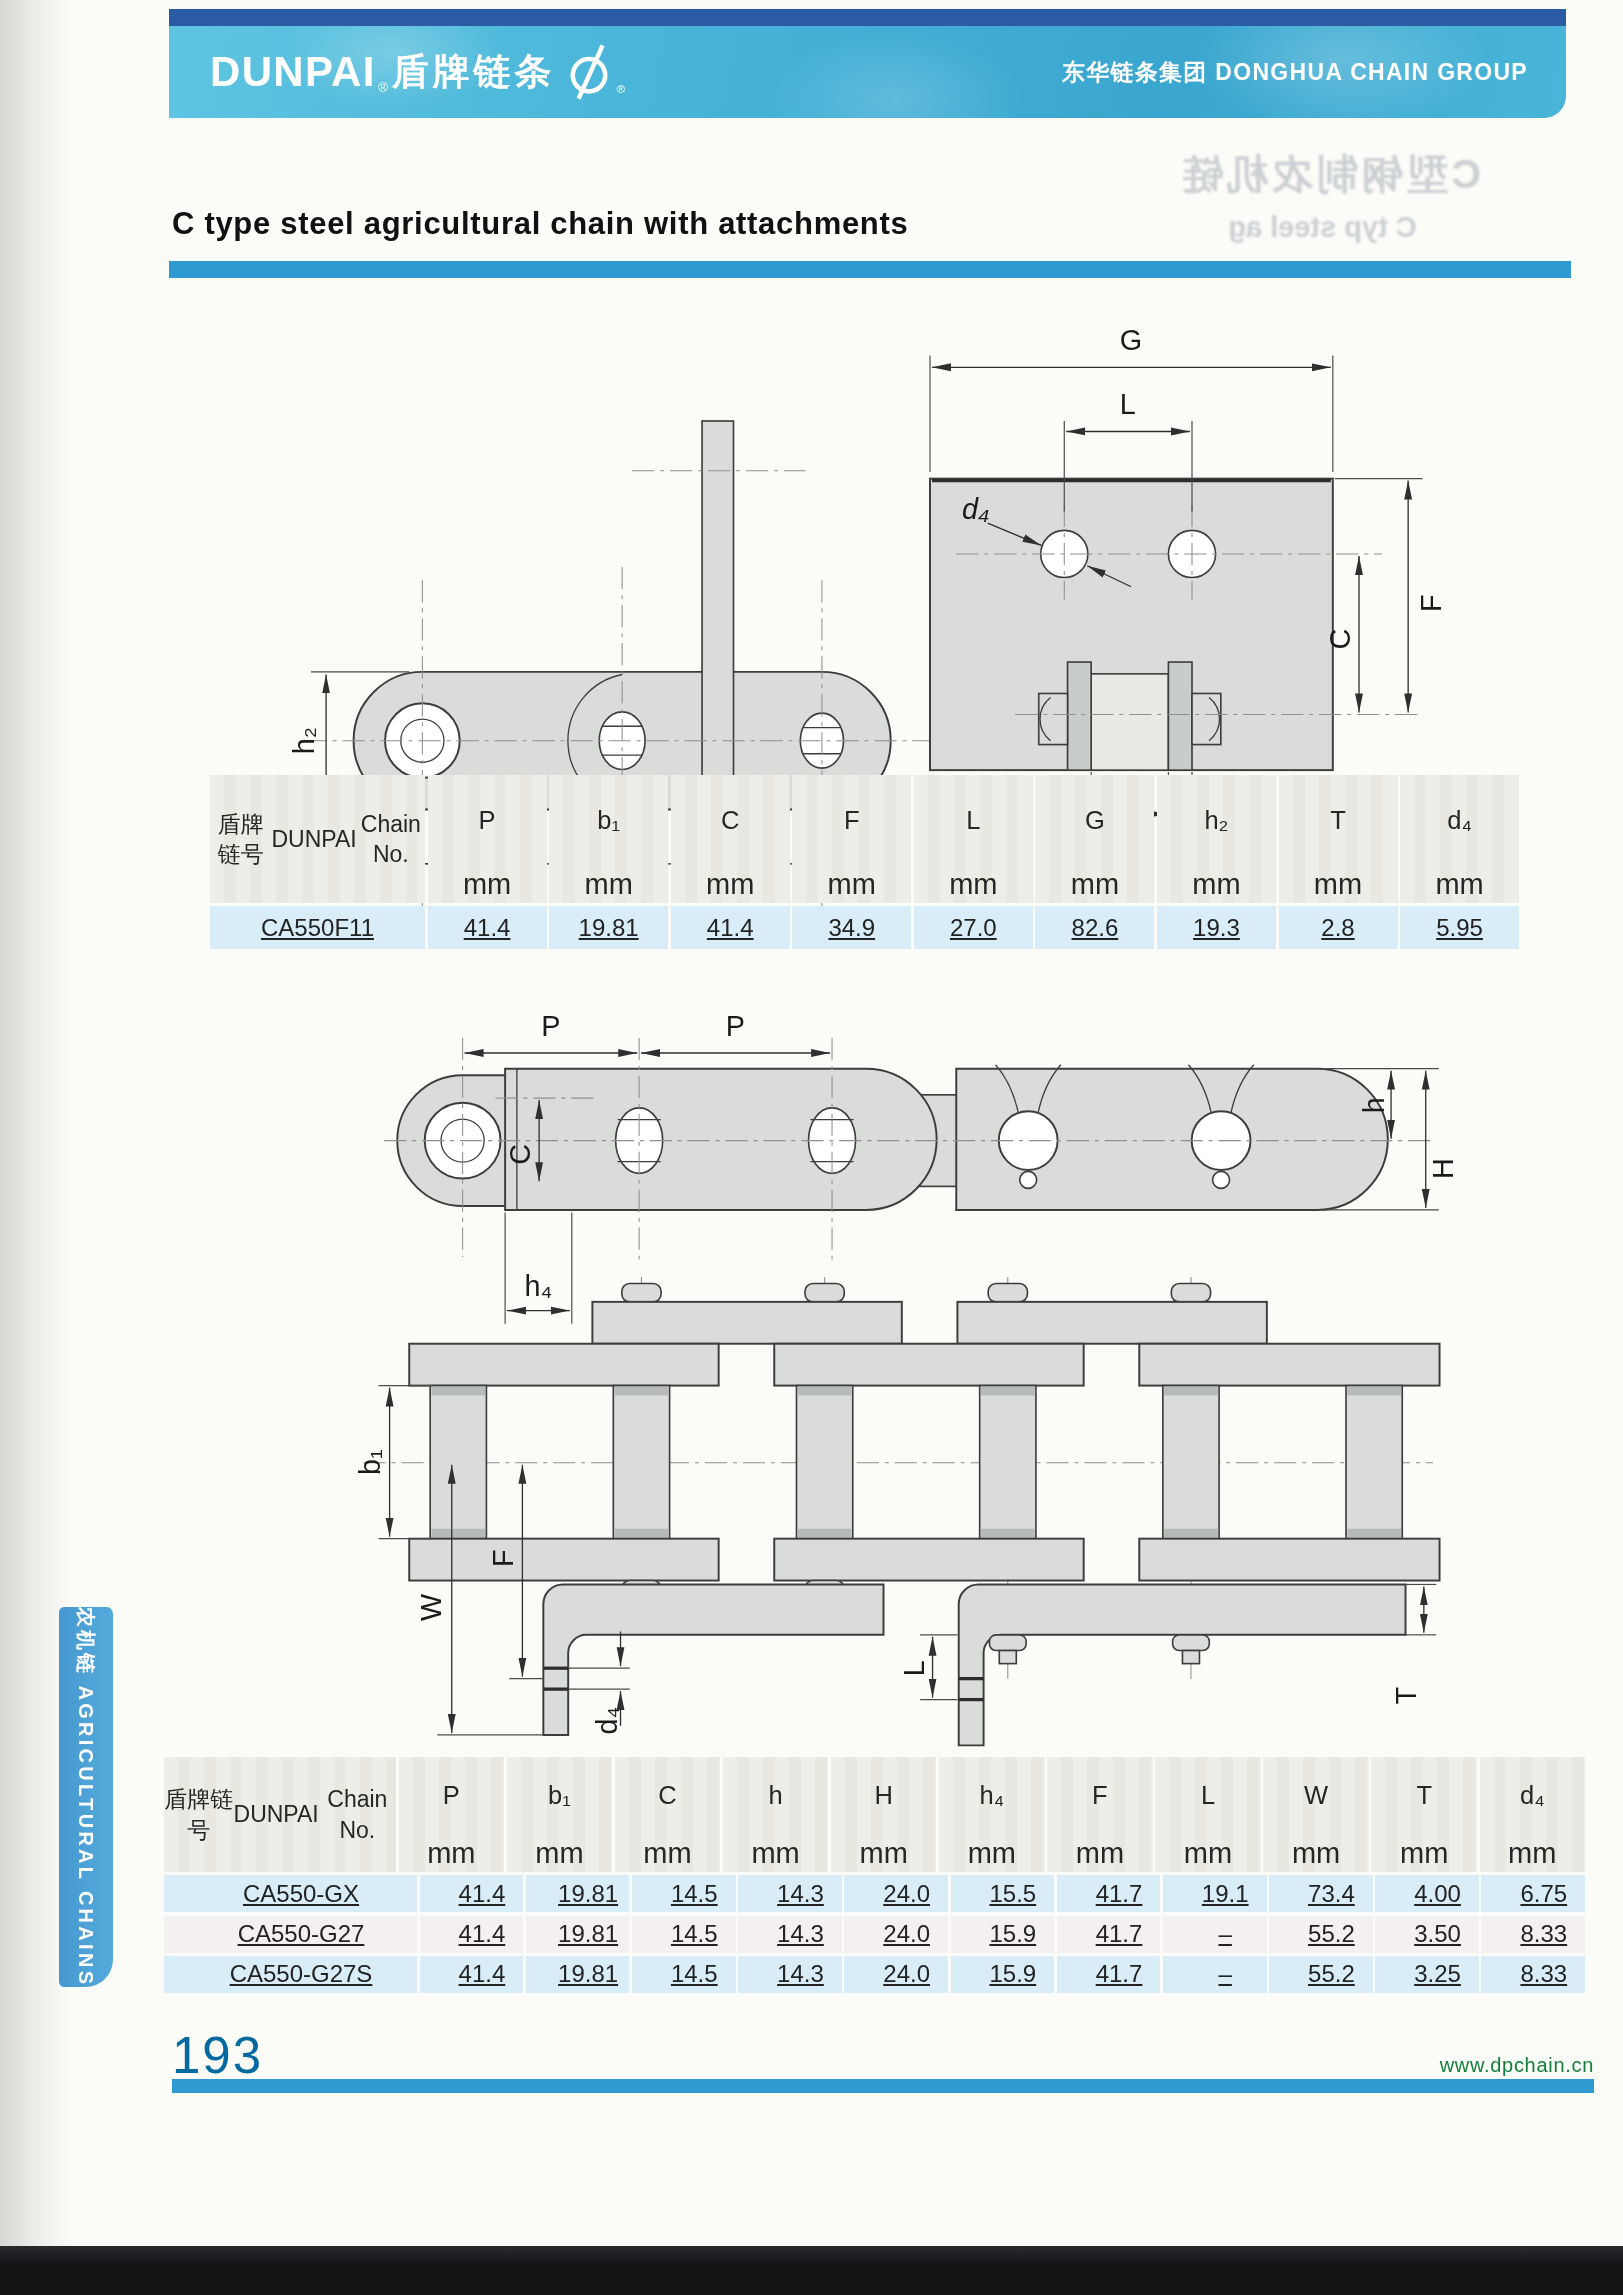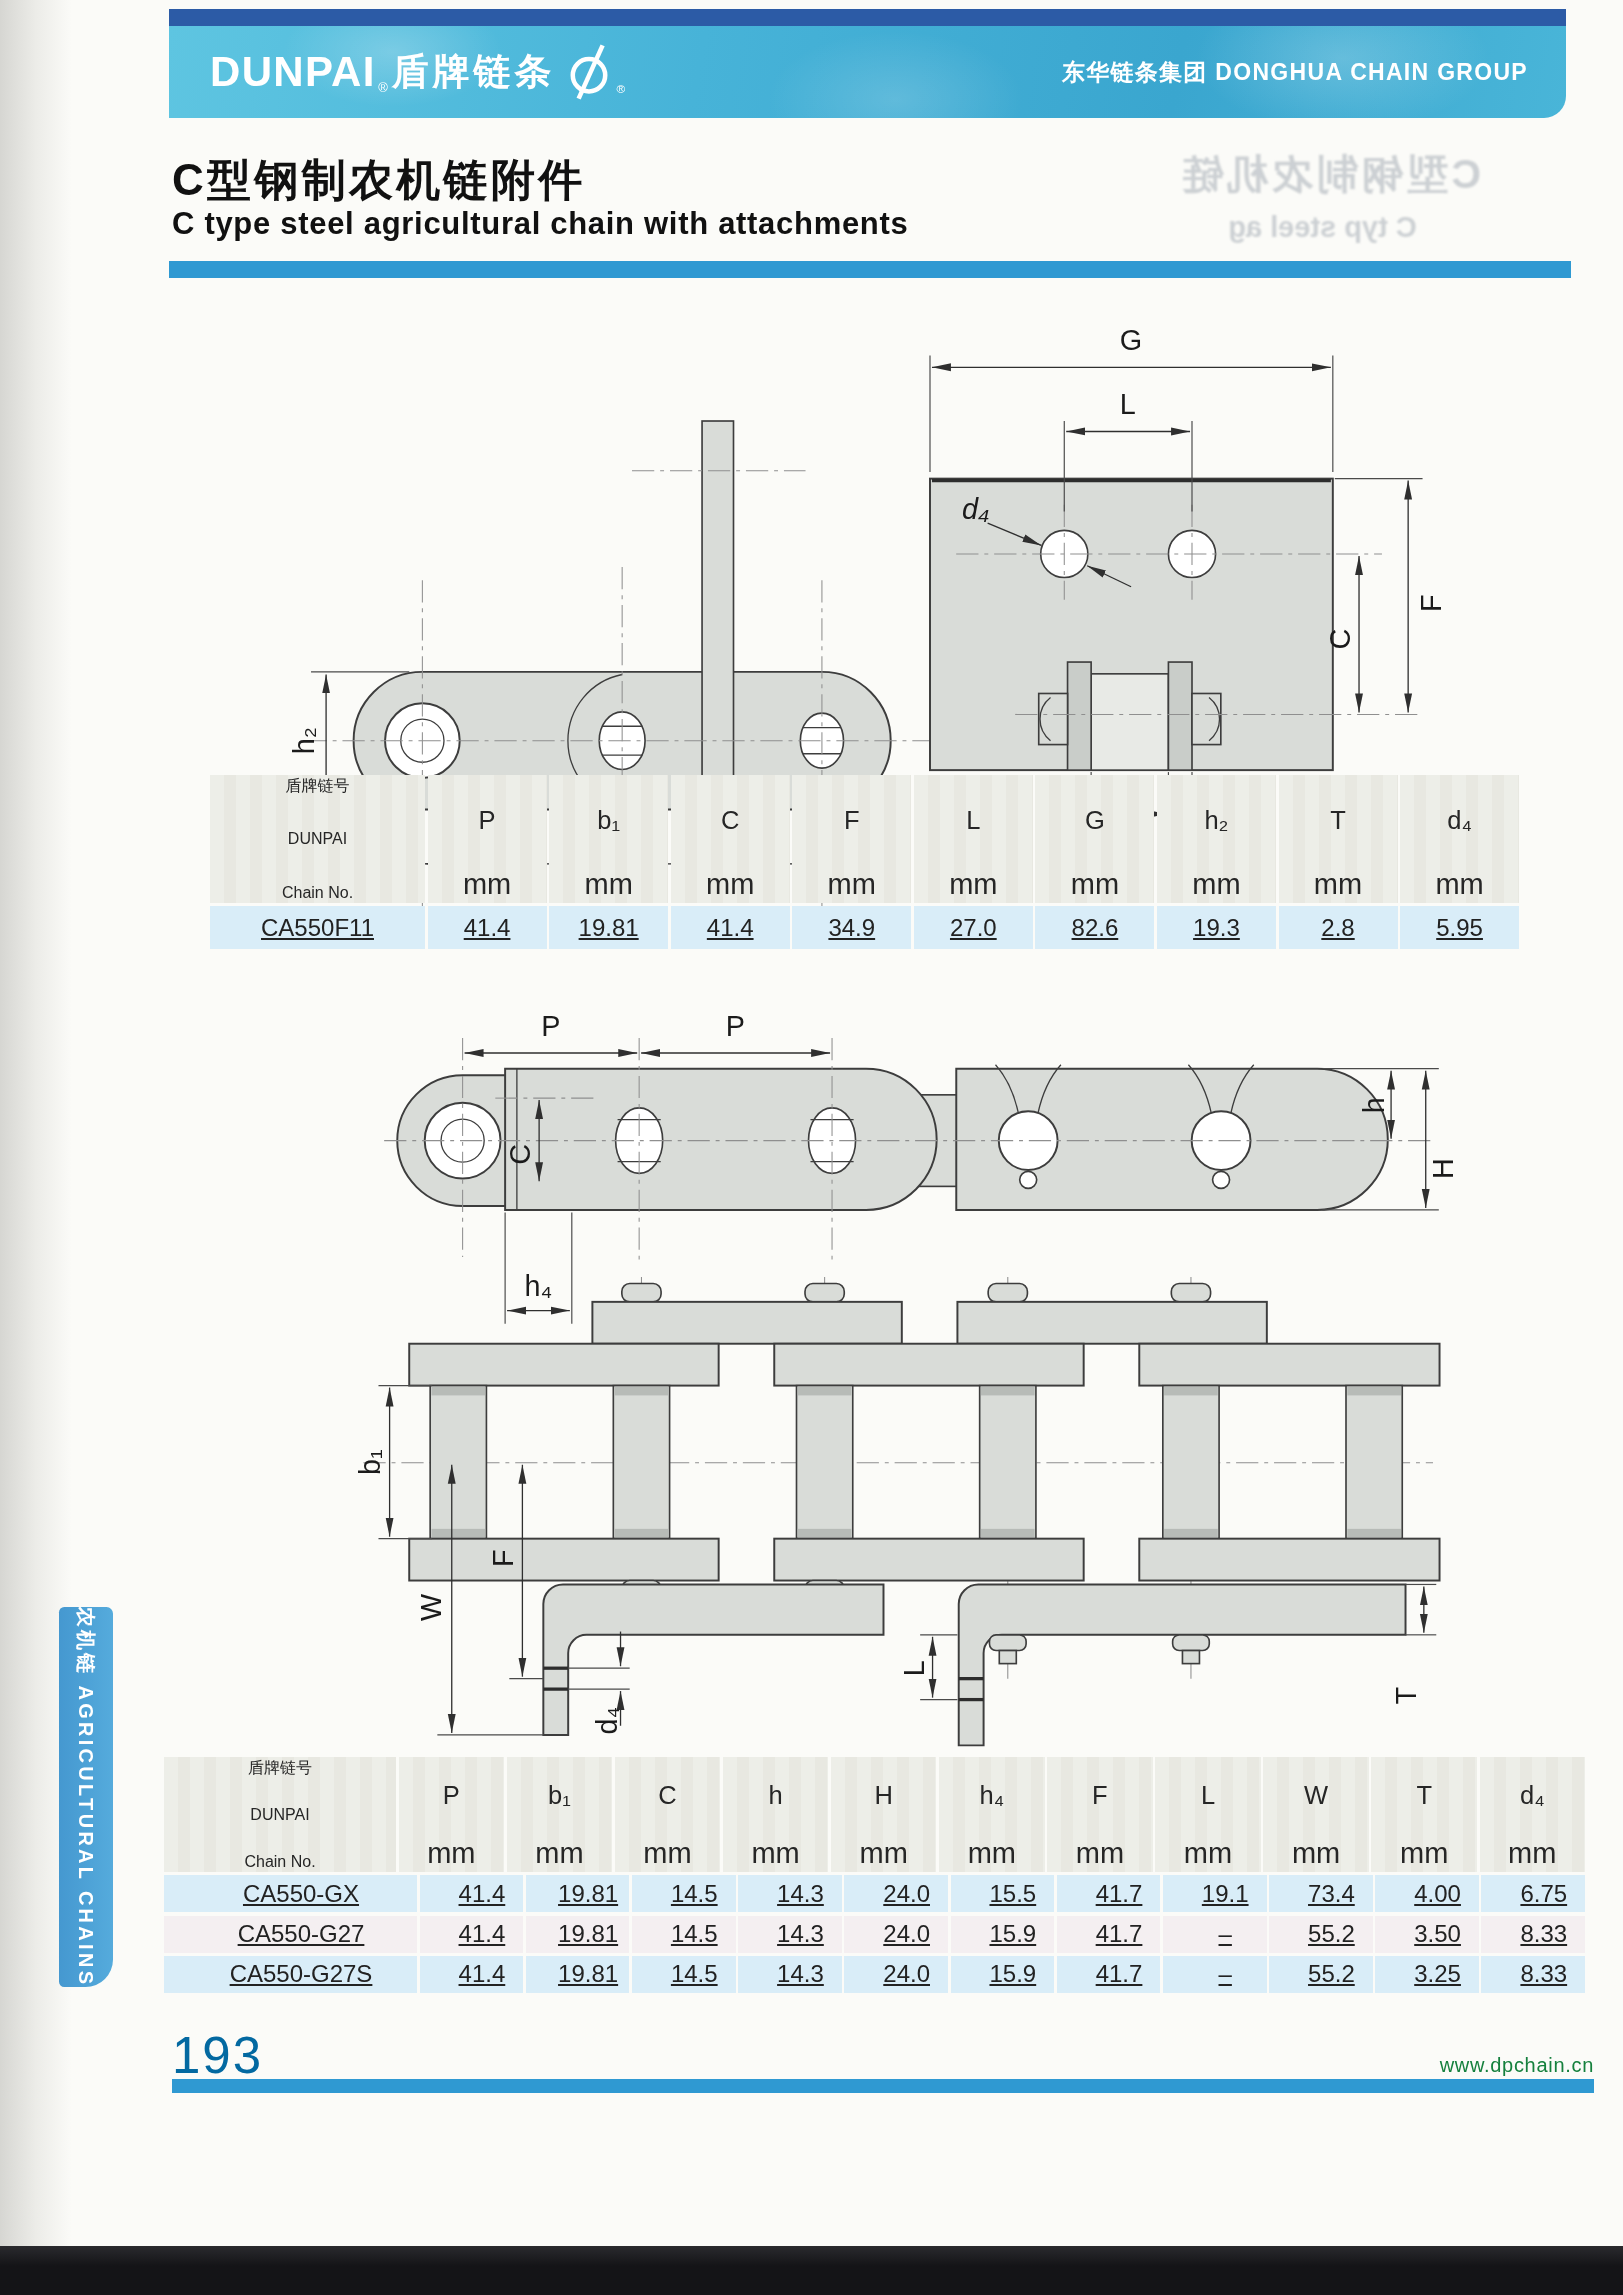--- a/index.html
+++ b/index.html
@@ -59,22 +59,22 @@
   .dti{font-size:44px;fill:#1b1b1b;text-anchor:middle;font-style:italic;}
   
   .tbl{position:absolute;display:flex;flex-direction:column;row-gap:3.3px;}
   .trow,.thead{display:flex;column-gap:2.6px;}
   .hc{background:repeating-linear-gradient(90deg,#edeee8 0 14.4px,#e8e8e1 14.4px 26px);
       display:flex;flex-direction:column;}
   .hc,.tc{flex:1;}
   .first1{flex:0 0 215px;} .first2{flex:0 0 232px;}
   .hletter{flex:1;display:flex;align-items:center;justify-content:center;font-size:25.5px;color:#262626;}
   .hunit{height:38px;display:flex;align-items:center;justify-content:center;font-size:29px;color:#262626;}
-  .hname{flex:1;display:flex;flex-direction:column;align-items:center;justify-content:space-between;
-      font-size:16px;line-height:1.32;color:#262626;text-align:center;}
+  .hname{flex:1;display:flex;align-items:center;justify-content:center;
+      font-size:23px;line-height:1.32;color:#262626;text-align:center;}
   .thead1 .hc{height:128px;} .thead2 .hc{height:115px;}
   .tc{display:flex;align-items:center;justify-content:center;font-size:24px;color:#222;text-decoration:underline;}
   .row-blue .tc{background:#d9edf8;} .row-pink .tc{background:#f4eff1;}
   .trow1 .tc{height:43px;} .trow2 .tc{height:37px;padding-left:21px;}
   
   .side-tab{position:absolute;left:59px;top:1607px;width:380px;height:54px;
       transform-origin:0 0;transform:rotate(90deg) translateY(-54px);
       background:linear-gradient(180deg,#55abdc,#4598d0);border-radius:6.5px 27.5px 5.2px 5.2px;
       display:flex;align-items:center;justify-content:center;
       color:#fff;font-size:20px;font-weight:700;letter-spacing:3.3px;white-space:nowrap;}
@@ -99,21 +99,20 @@
         <span class="logo-cn">盾牌链条</span>
       <svg class="dp-glyph" width="48" height="56" viewBox="0 0 74 86">
         <circle cx="37" cy="48" r="25" fill="none" stroke="#fff" stroke-width="7"></circle>
         <line x1="58" y1="2" x2="21" y2="84" stroke="#fff" stroke-width="7"></line>
       </svg>
       <span class="reg2">®</span>
     </div>
     <div class="group">东华链条集团  DONGHUA CHAIN GROUP</div>
   </div>
 
-  <div class="title-cn">C型钢制农机链附件</div>
   <div class="title-en">C type steel agricultural chain with attachments</div>
   <div class="ghost ghost-cn">C型钢制农机链</div>
   <div class="ghost ghost-en">C typ  steel ag</div>
   <div class="rule rule-top"></div>
 
   <svg class="dsvg svg1" style="left:275px;top:282px;width:1179px;height:485px" viewBox="0 0 1800 740">
     <defs>
       <marker id="a1e" markerUnits="userSpaceOnUse" markerWidth="30" markerHeight="14" viewBox="0 0 30 14" refX="29" refY="7" orient="auto">
           <path d="M0,1 L29,7 L0,13 Z" fill="#2f2f2f"></path>
         </marker>

